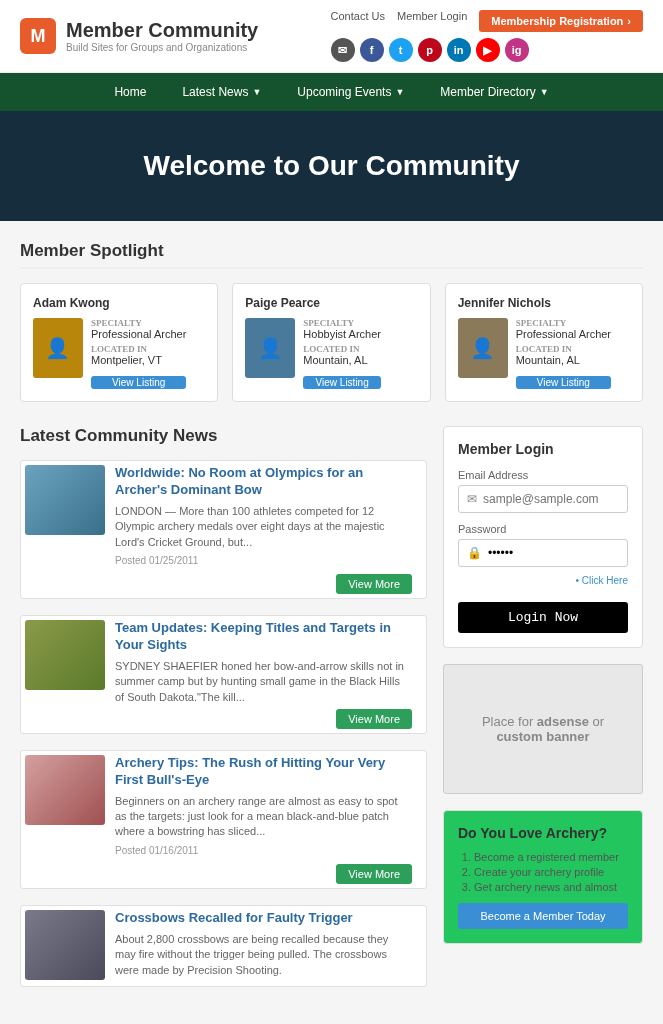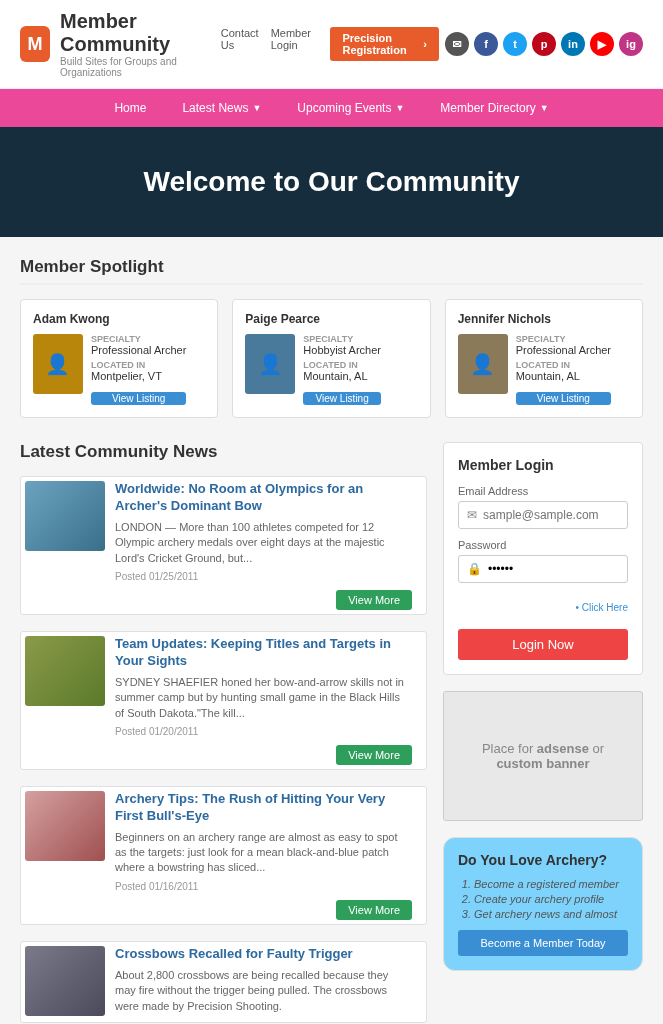--- a/index.html
+++ b/index.html
@@ -4,56 +4,56 @@
   <style>
     * { box-sizing: border-box; margin: 0; padding: 0; }
     body { font-family: Arial, sans-serif; font-size: 13px; color: #333; background: #f5f5f5; width: 663px; }
 
     
     .header { background: #fff; padding: 10px 20px; display: flex; align-items: center; justify-content: space-between; border-bottom: 1px solid #eee; }
     .header-logo { display: flex; align-items: center; gap: 10px; }
     .logo-icon { width: 36px; height: 36px; background: #e85c2c; border-radius: 6px; display: flex; align-items: center; justify-content: center; color: white; font-weight: bold; font-size: 18px; }
     .logo-text h1 { font-size: 20px; font-weight: bold; color: #333; }
     .logo-text p { font-size: 10px; color: #888; }
-    .header-right { display: flex; align-items: center; gap: 6px; }
+    .header-right { display: flex; flex-direction: column; align-items: flex-start; gap: 6px; }
     .header-links { display: flex; gap: 12px; font-size: 11px; }
     .header-links a { color: #555; text-decoration: none; }
     .reg-btn { background: #e85c2c; color: white; padding: 5px 12px; border-radius: 3px; font-size: 11px; font-weight: bold; display: flex; align-items: center; gap: 4px; cursor: pointer; }
     .social-icons { display: flex; gap: 5px; }
     .social-icon { width: 24px; height: 24px; border-radius: 50%; display: flex; align-items: center; justify-content: center; color: white; font-size: 11px; font-weight: bold; }
     .si-email { background: #555; }
     .si-fb { background: #3b5998; }
     .si-tw { background: #1da1f2; }
     .si-pin { background: #bd081c; }
     .si-li { background: #0077b5; }
     .si-yt { background: #ff0000; }
     .si-ig { background: #c13584; }
 
     
-    nav { background: #ec4899; display: flex; align-items: center; justify-content: center; }
+    nav { background: #14532d; display: flex; align-items: center; justify-content: center; }
     .nav-item { color: #fff; padding: 12px 18px; font-size: 12px; cursor: pointer; display: flex; align-items: center; gap: 4px; }
     .nav-arrow { font-size: 9px; }
 
     
     .hero { background: linear-gradient(rgba(0,0,0,0.5), rgba(0,0,0,0.5)), #2a5a7a; height: 110px; display: flex; align-items: center; justify-content: center; }
     .hero h2 { color: white; font-size: 28px; font-weight: bold; text-align: center; }
 
     
     .main { background: #f5f5f5; padding: 20px; }
 
     
     .section-title { font-size: 17px; font-weight: bold; color: #333; margin-bottom: 14px; border-bottom: 2px solid #eee; padding-bottom: 6px; }
     .spotlight-grid { display: flex; gap: 14px; margin-bottom: 24px; margin-top: 8px; }
     .spotlight-card { background: white; border: 1px solid #ddd; border-radius: 4px; padding: 12px; flex: 1; }
     .spotlight-card h4 { font-size: 12px; font-weight: bold; margin-bottom: 8px; }
     .card-inner { display: flex; gap: 8px; align-items: flex-start; }
     .member-photo { width: 50px; height: 60px; background: #ccc; border-radius: 3px; flex-shrink: 0; overflow: hidden; }
     .member-photo-placeholder { width: 100%; height: 100%; display: flex; align-items: center; justify-content: center; font-size: 20px; }
     .member-info { font-size: 10px; color: #666; }
-    .member-info .label { font-weight: bold; color: #999; font-size: 9px; text-transform: uppercase; }
+    .member-info .label { font-weight: bold; color: #999; font-size: 9px; text-transform: uppercase; font-family: Liberation Serif, serif; }
     .member-info .value { font-size: 11px; color: #333; margin-bottom: 4px; }
     .view-listing-btn { background: #3a8fd4; color: white; border: none; padding: 1px 10px; border-radius: 3px; font-size: 10px; cursor: pointer; margin-top: 6px; width: 100%; }
 
     
     .two-col { display: flex; gap: 16px; }
     .main-col { flex: 1; }
     .side-col { width: 200px; flex-shrink: 0; }
 
     
     .news-title { font-size: 17px; font-weight: bold; margin-bottom: 14px; }
@@ -65,27 +65,27 @@
     .view-more-btn { background: #2e9e5b; color: white; border: none; padding: 4px 12px; border-radius: 3px; font-size: 11px; cursor: pointer; float: right; }
 
     
     .login-box { background: white; border: 1px solid #ddd; border-radius: 4px; padding: 14px; margin-bottom: 16px; }
     .login-box h3 { font-size: 14px; font-weight: bold; margin-bottom: 12px; }
     .form-group { margin-bottom: 10px; }
     .form-label { font-size: 11px; color: #666; margin-bottom: 4px; }
     .form-input { width: 100%; padding: 6px 8px; border: 1px solid #ccc; border-radius: 3px; font-size: 12px; display: flex; align-items: center; gap: 6px; }
     .form-input input { border: none; outline: none; font-size: 12px; width: 100%; }
     .input-icon { font-size: 12px; color: #888; }
-    .forgot-link { font-size: 10px; color: #3a8fd4; text-align: right; display: block; margin-top: 19px; }
-    .login-btn { background: #ef4444; color: white; border: none; padding: 8px; border-radius: 3px; font-size: 13px; cursor: pointer; width: 100%; margin-top: 6px; }
+    .forgot-link { font-size: 10px; color: #3a8fd4; text-align: right; display: block; margin-top: 8px; }
+    .login-btn { background: #000000; color: white; border: none; padding: 8px; border-radius: 3px; font-size: 13px; cursor: pointer; width: 100%; margin-top: 6px; font-family: Liberation Mono, monospace; }
     .banner-placeholder { background: #e8e8e8; border: 1px solid #ccc; border-radius: 3px; height: 130px; display: flex; align-items: center; justify-content: center; text-align: center; color: #888; font-size: 13px; margin-bottom: 16px; }
-    .archery-box { background: #7dd3fc; border: 1px solid #ddd; border-radius: 12px; padding: 14px; }
+    .archery-box { background: #22c55e; border: 1px solid #ddd; border-radius: 4px; padding: 14px; }
     .archery-box h3 { font-size: 14px; font-weight: bold; margin-bottom: 10px; }
     .archery-box ol { padding-left: 16px; font-size: 11px; color: #555; margin-bottom: 10px; }
-    .archery-box ol li { margin-bottom: 3px; font-style: italic; }
+    .archery-box ol li { margin-bottom: 3px; }
     .member-today-btn { background: #3a8fd4; color: white; border: none; padding: 7px; border-radius: 3px; font-size: 11px; cursor: pointer; width: 100%; }
 
     
     .thumb-archery { background: linear-gradient(135deg, #6ba3be, #3a6f8a); }
     .thumb-team { background: linear-gradient(135deg, #8b9a4a, #5a7a2a); }
     .thumb-bullseye { background: linear-gradient(135deg, #d4a0a0, #a05050); }
     .thumb-crossbow { background: linear-gradient(135deg, #7a7a8a, #4a4a5a); }
 
     .clearfix::after { content: ''; display: block; clear: both; }
   </style>
@@ -100,21 +100,21 @@
     <div class="logo-text">
       <h1>Member Community</h1>
       <p>Build Sites for Groups and Organizations</p>
     </div>
   </div>
   <div class="header-right">
     <div class="header-links">
       <a>Contact Us</a>
       <a>Member Login</a>
       <div class="reg-btn">
-        <span>Precision Registration</span>
+        <span>Membership Registration</span>
         <span>›</span>
       </div>
     </div>
     <div class="social-icons">
       <div class="social-icon si-email">✉</div>
       <div class="social-icon si-fb">f</div>
       <div class="social-icon si-tw">t</div>
       <div class="social-icon si-pin">p</div>
       <div class="social-icon si-li">in</div>
       <div class="social-icon si-yt">▶</div>
@@ -204,21 +204,20 @@
           <p class="posted">Posted 01/25/2011</p>
           <button class="view-more-btn">View More</button>
         </div>
       </div>
 
       <div class="news-item clearfix">
         <div class="news-thumb thumb-team"></div>
         <div class="news-content">
           <h4>Team Updates: Keeping Titles and Targets in Your Sights</h4>
           <p>SYDNEY SHAEFIER honed her bow-and-arrow skills not in summer camp but by hunting small game in the Black Hills of South Dakota."The kill...</p>
-          <p class="posted">Posted 01/20/2011</p>
           <button class="view-more-btn">View More</button>
         </div>
       </div>
 
       <div class="news-item clearfix">
         <div class="news-thumb thumb-bullseye"></div>
         <div class="news-content">
           <h4>Archery Tips: The Rush of Hitting Your Very First Bull's-Eye</h4>
           <p>Beginners on an archery range are almost as easy to spot as the targets: just look for a mean black-and-blue patch where a bowstring has sliced...</p>
           <p class="posted">Posted 01/16/2011</p>

